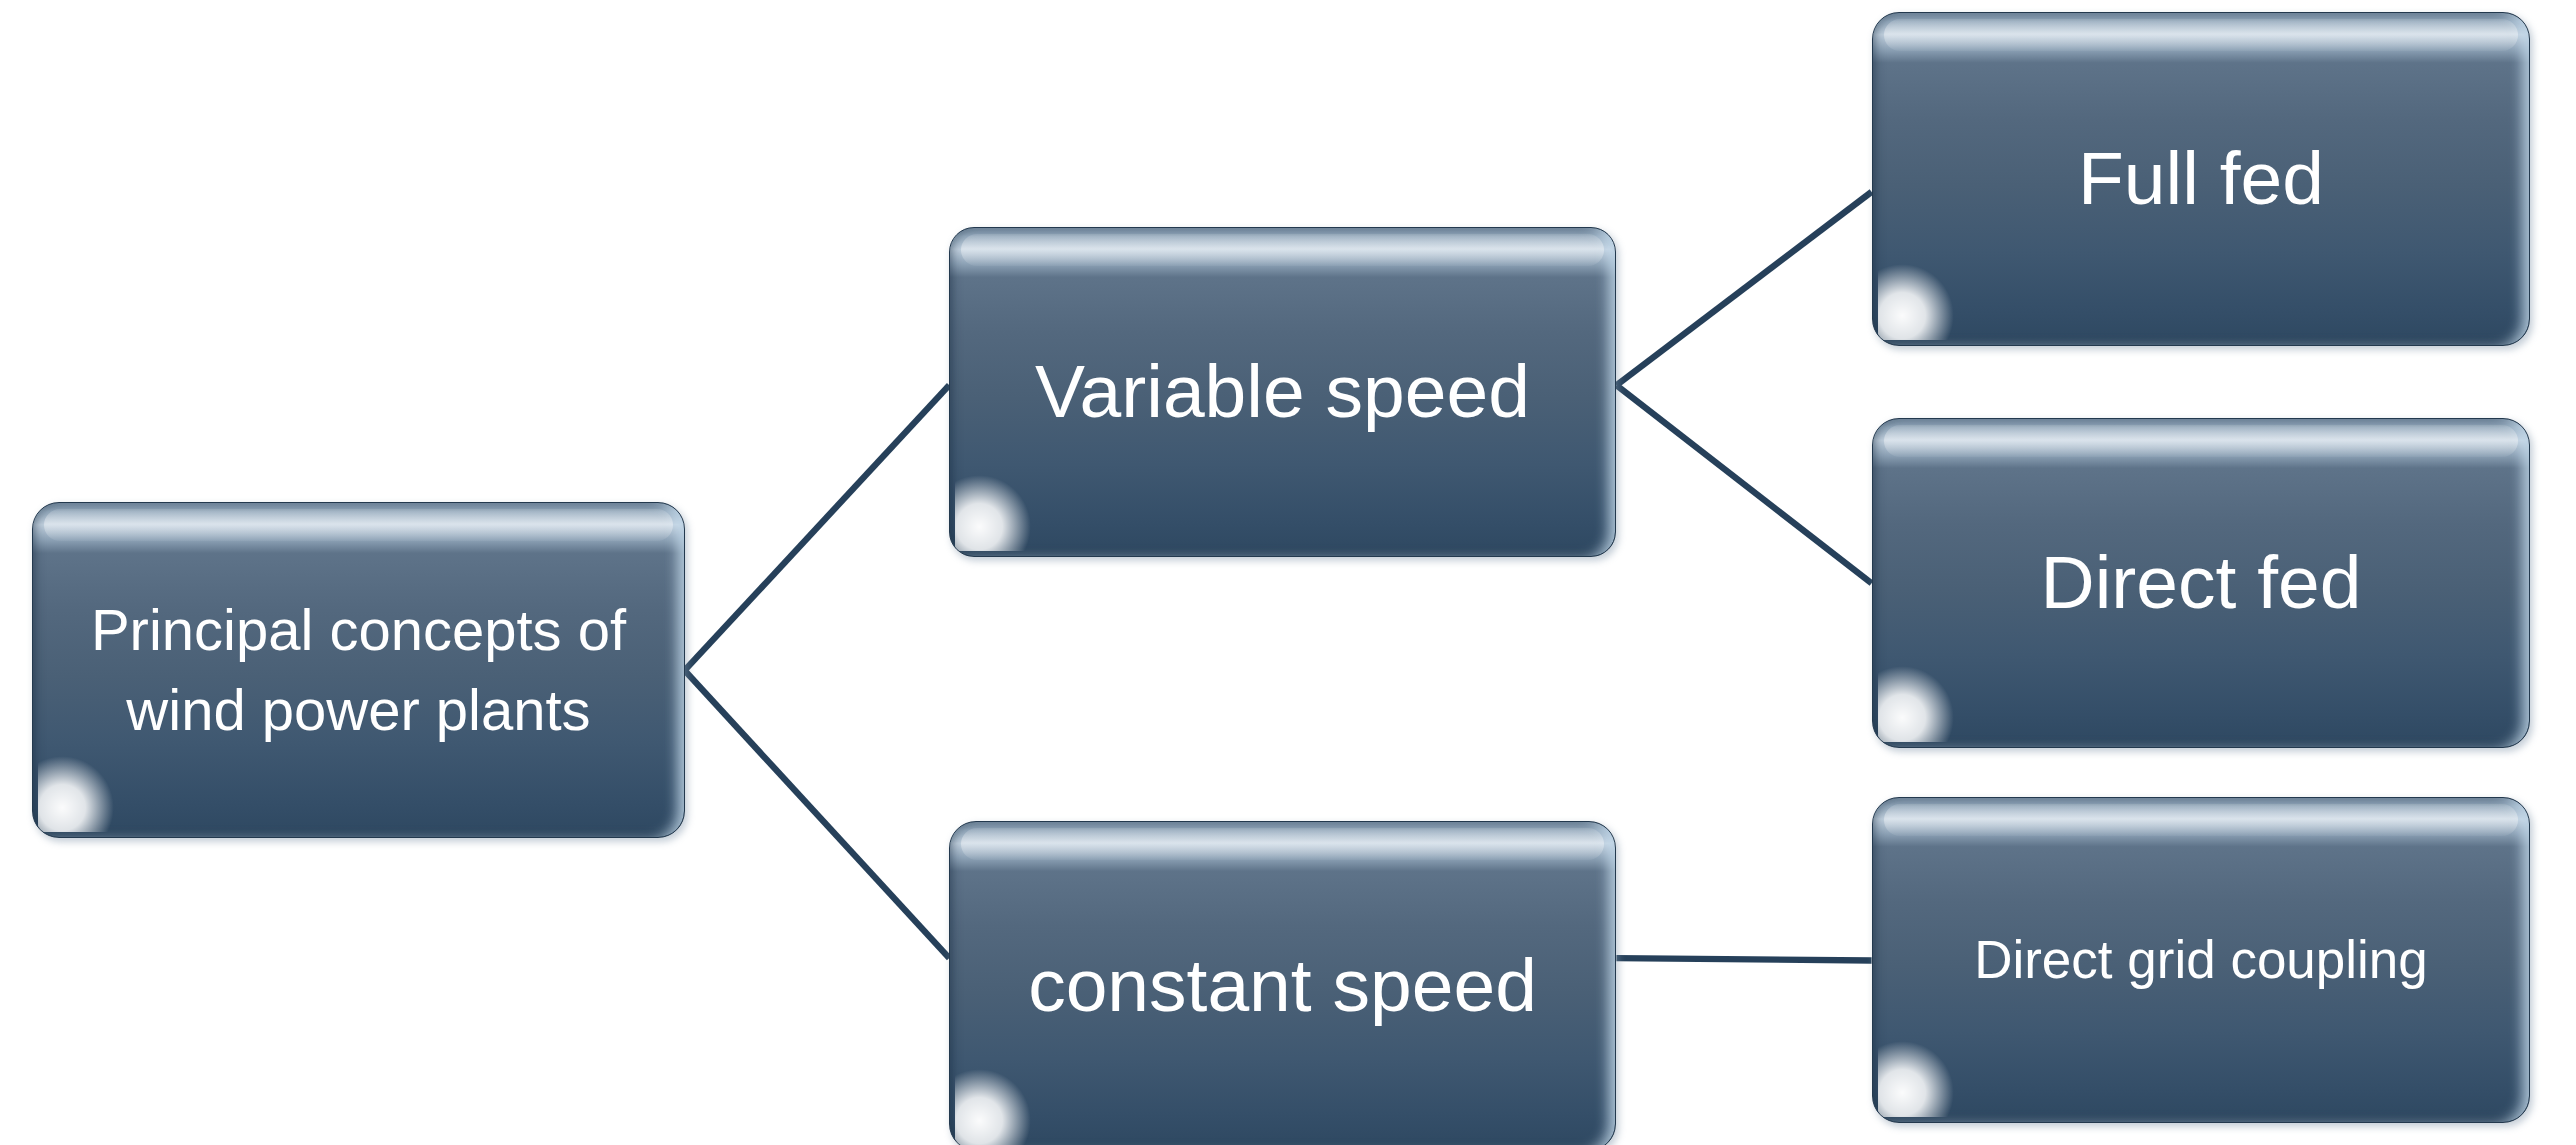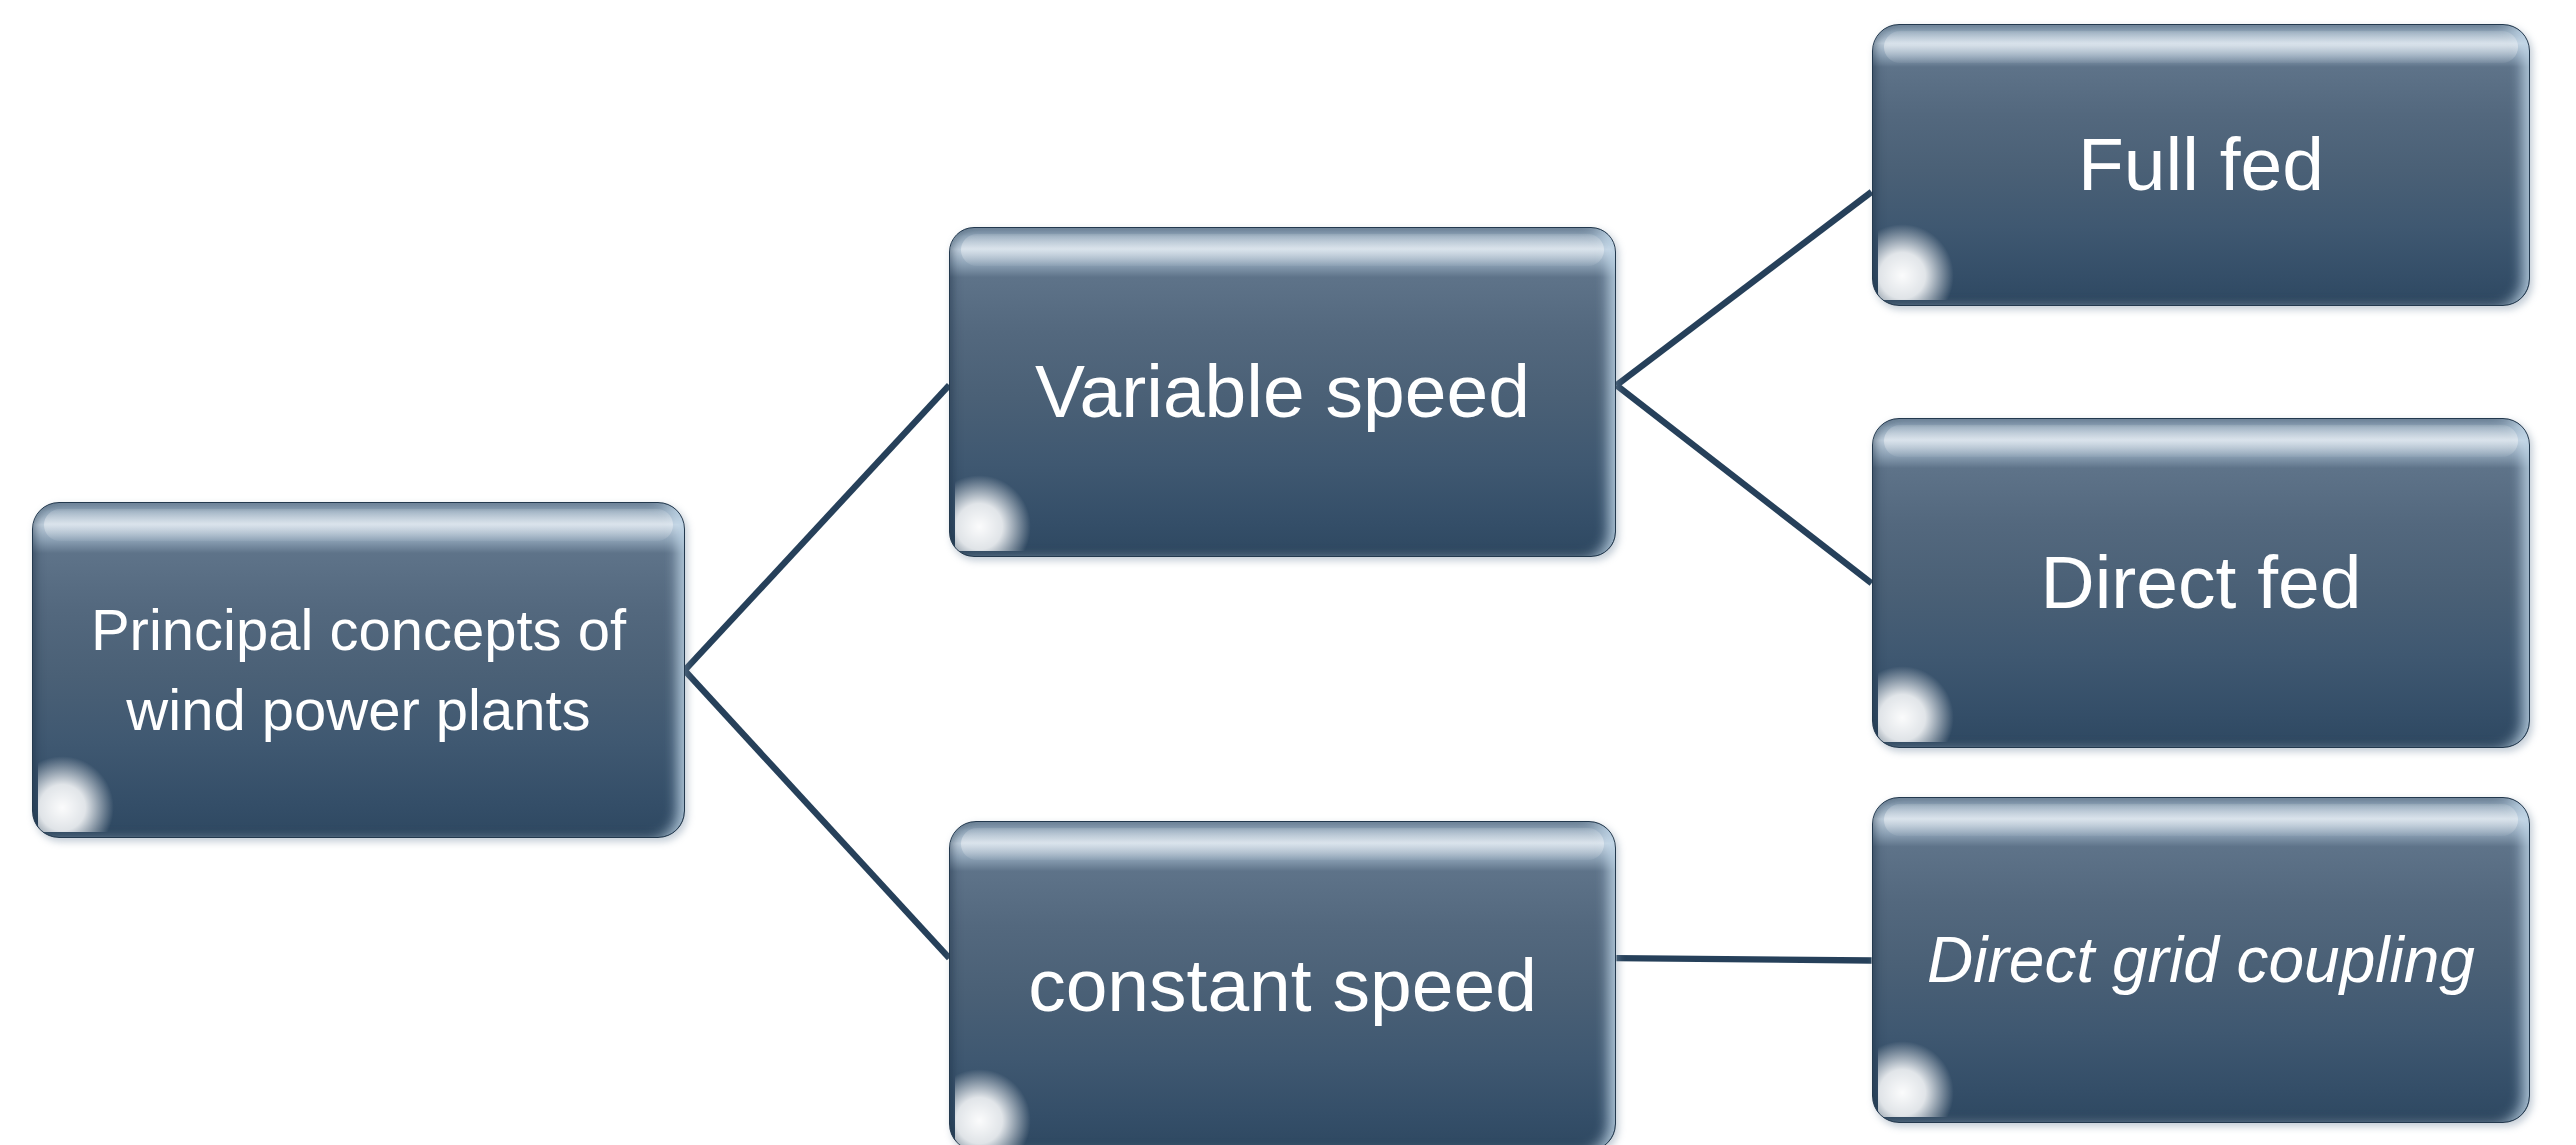--- a/index.html
+++ b/index.html
@@ -92,30 +92,30 @@
   .node .label {
     position: relative;
     z-index: 3;
     padding: 0 14.3px;
     font-weight: 400;
   }
 
   #node-root        { left: 32px;  top: 502px;  width: 653px; height: 336px; }
   #node-variable    { left: 949px; top: 227px; width: 667px; height: 330px; border-radius: 25px; }
   #node-constant    { left: 949px; top: 793px; width: 667px; height: 330px; margin-top: 28px; }
-  #node-full-fed    { left: 1872px; top: 24px;  width: 658px; height: 282px; }
+  #node-full-fed    { left: 1872px; top: 12px;  width: 658px; height: 334px; }
   #node-double-fed  { left: 1872px; top: 418px; width: 658px; height: 330px; }
   #node-direct-grid { left: 1872px; top: 797px; width: 658px; height: 326px; }
 
   #node-root .label        { font-size: 58px; line-height: 1.38; }
   #node-variable .label,
   #node-constant .label,
   #node-full-fed .label,
   #node-double-fed .label  { font-size: 75px; line-height: 1.25; }
-  #node-direct-grid .label { font-size: 64px; line-height: 1.25; font-style: italic; }
+  #node-direct-grid .label { font-size: 53px; line-height: 1.25; }
 </style>
 </head>
 <body>
 
 <svg id="connector-layer" viewBox="0 0 3251 1446" xmlns="http://www.w3.org/2000/svg">
   <line x1="864" y1="846" x2="1198" y2="486"></line>
   <line x1="864" y1="846" x2="1198" y2="1209"></line>
   <line x1="2040" y1="486" x2="2362" y2="242"></line>
   <line x1="2040" y1="486" x2="2362" y2="736"></line>
   <line x1="2040" y1="1209" x2="2362" y2="1212"></line>

